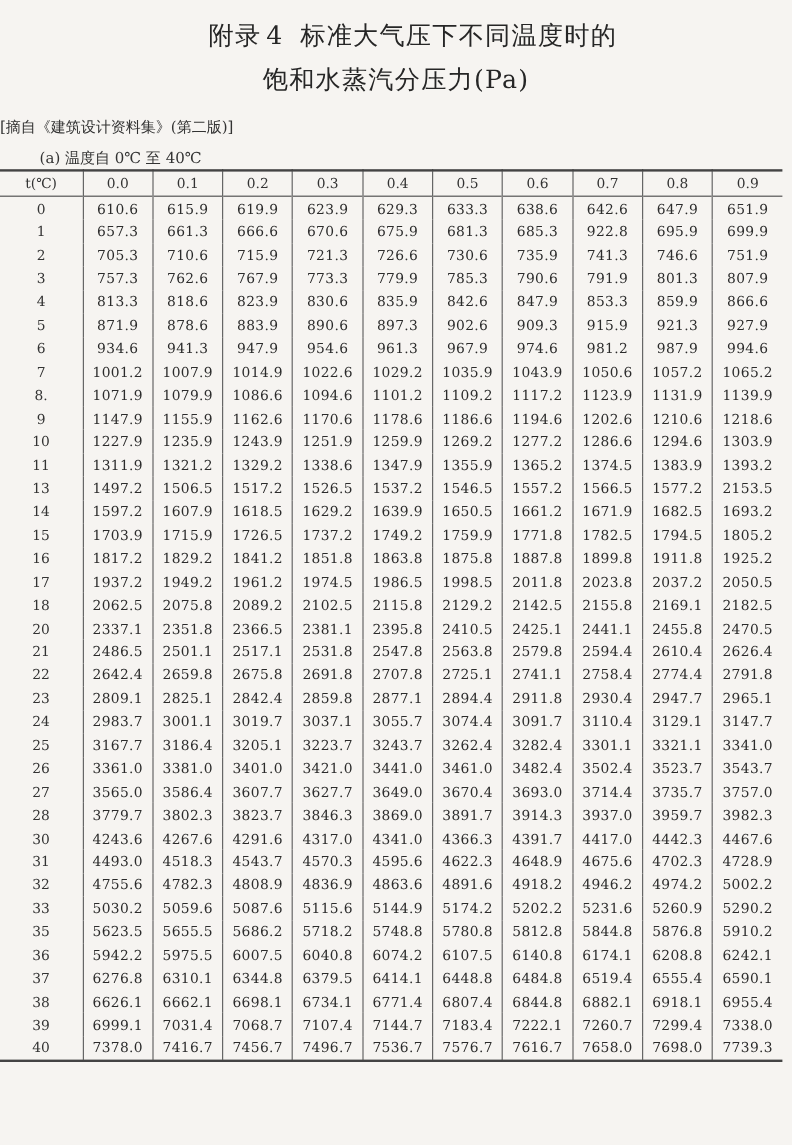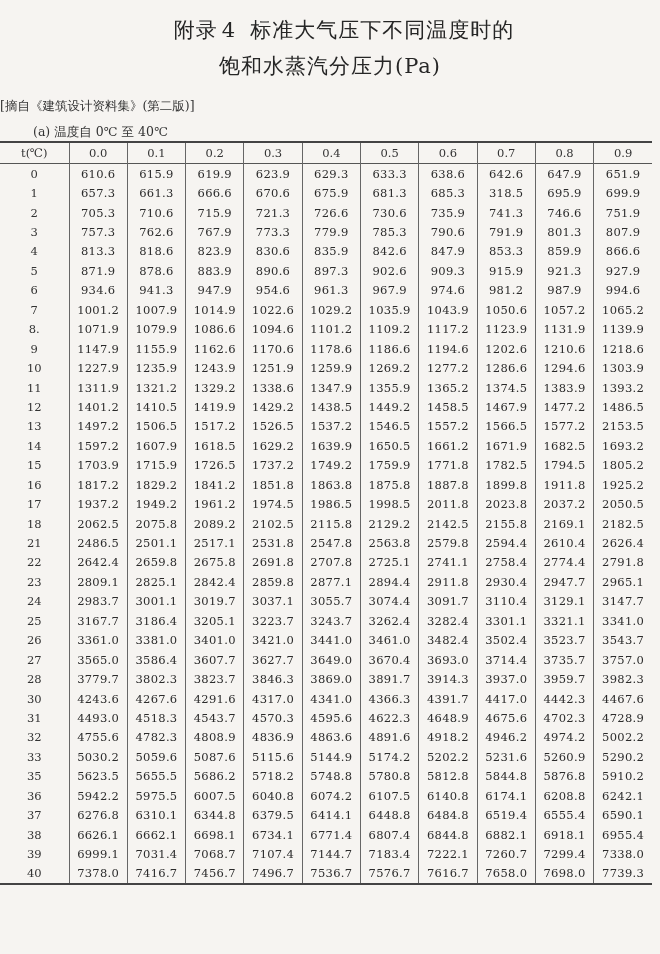--- a/index.html
+++ b/index.html
@@ -99,21 +99,21 @@
         </tr>
         <tr>
           <td class="t">1</td>
           <td class="v">657.3</td>
           <td class="v">661.3</td>
           <td class="v">666.6</td>
           <td class="v">670.6</td>
           <td class="v">675.9</td>
           <td class="v">681.3</td>
           <td class="v">685.3</td>
-          <td class="v">318.5</td>
+          <td class="v">922.8</td>
           <td class="v">695.9</td>
           <td class="v">699.9</td>
         </tr>
         <tr>
           <td class="t">2</td>
           <td class="v">705.3</td>
           <td class="v">710.6</td>
           <td class="v">715.9</td>
           <td class="v">721.3</td>
           <td class="v">726.6</td>
@@ -234,33 +234,20 @@
           <td class="v">1329.2</td>
           <td class="v">1338.6</td>
           <td class="v">1347.9</td>
           <td class="v">1355.9</td>
           <td class="v">1365.2</td>
           <td class="v">1374.5</td>
           <td class="v">1383.9</td>
           <td class="v">1393.2</td>
         </tr>
         <tr>
-          <td class="t">12</td>
-          <td class="v">1401.2</td>
-          <td class="v">1410.5</td>
-          <td class="v">1419.9</td>
-          <td class="v">1429.2</td>
-          <td class="v">1438.5</td>
-          <td class="v">1449.2</td>
-          <td class="v">1458.5</td>
-          <td class="v">1467.9</td>
-          <td class="v">1477.2</td>
-          <td class="v">1486.5</td>
-        </tr>
-        <tr>
           <td class="t">13</td>
           <td class="v">1497.2</td>
           <td class="v">1506.5</td>
           <td class="v">1517.2</td>
           <td class="v">1526.5</td>
           <td class="v">1537.2</td>
           <td class="v">1546.5</td>
           <td class="v">1557.2</td>
           <td class="v">1566.5</td>
           <td class="v">1577.2</td>
@@ -325,20 +312,33 @@
           <td class="v">2089.2</td>
           <td class="v">2102.5</td>
           <td class="v">2115.8</td>
           <td class="v">2129.2</td>
           <td class="v">2142.5</td>
           <td class="v">2155.8</td>
           <td class="v">2169.1</td>
           <td class="v">2182.5</td>
         </tr>
         <tr>
+          <td class="t">20</td>
+          <td class="v">2337.1</td>
+          <td class="v">2351.8</td>
+          <td class="v">2366.5</td>
+          <td class="v">2381.1</td>
+          <td class="v">2395.8</td>
+          <td class="v">2410.5</td>
+          <td class="v">2425.1</td>
+          <td class="v">2441.1</td>
+          <td class="v">2455.8</td>
+          <td class="v">2470.5</td>
+        </tr>
+        <tr>
           <td class="t">21</td>
           <td class="v">2486.5</td>
           <td class="v">2501.1</td>
           <td class="v">2517.1</td>
           <td class="v">2531.8</td>
           <td class="v">2547.8</td>
           <td class="v">2563.8</td>
           <td class="v">2579.8</td>
           <td class="v">2594.4</td>
           <td class="v">2610.4</td>

